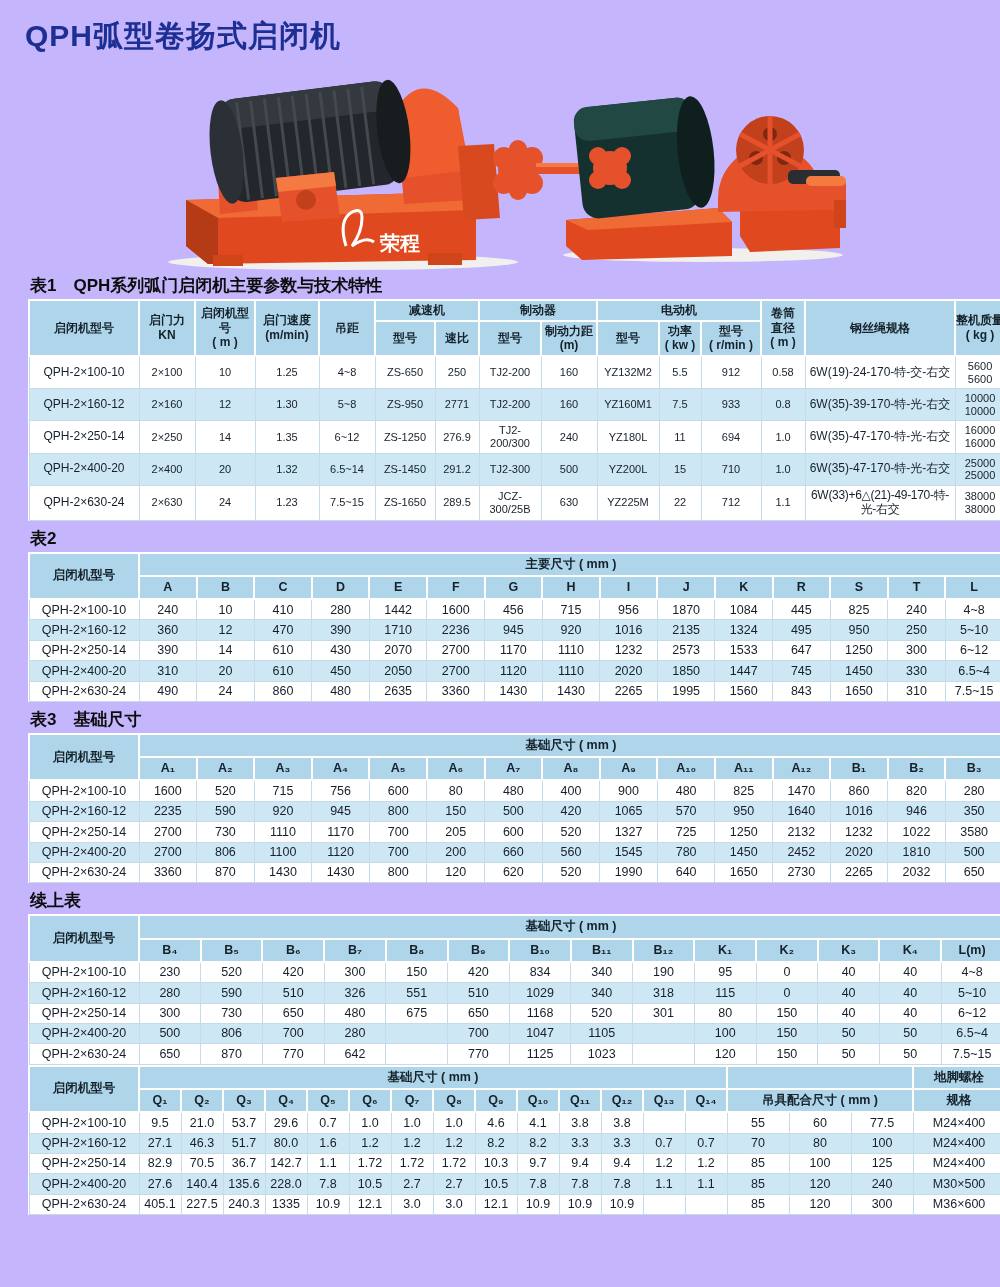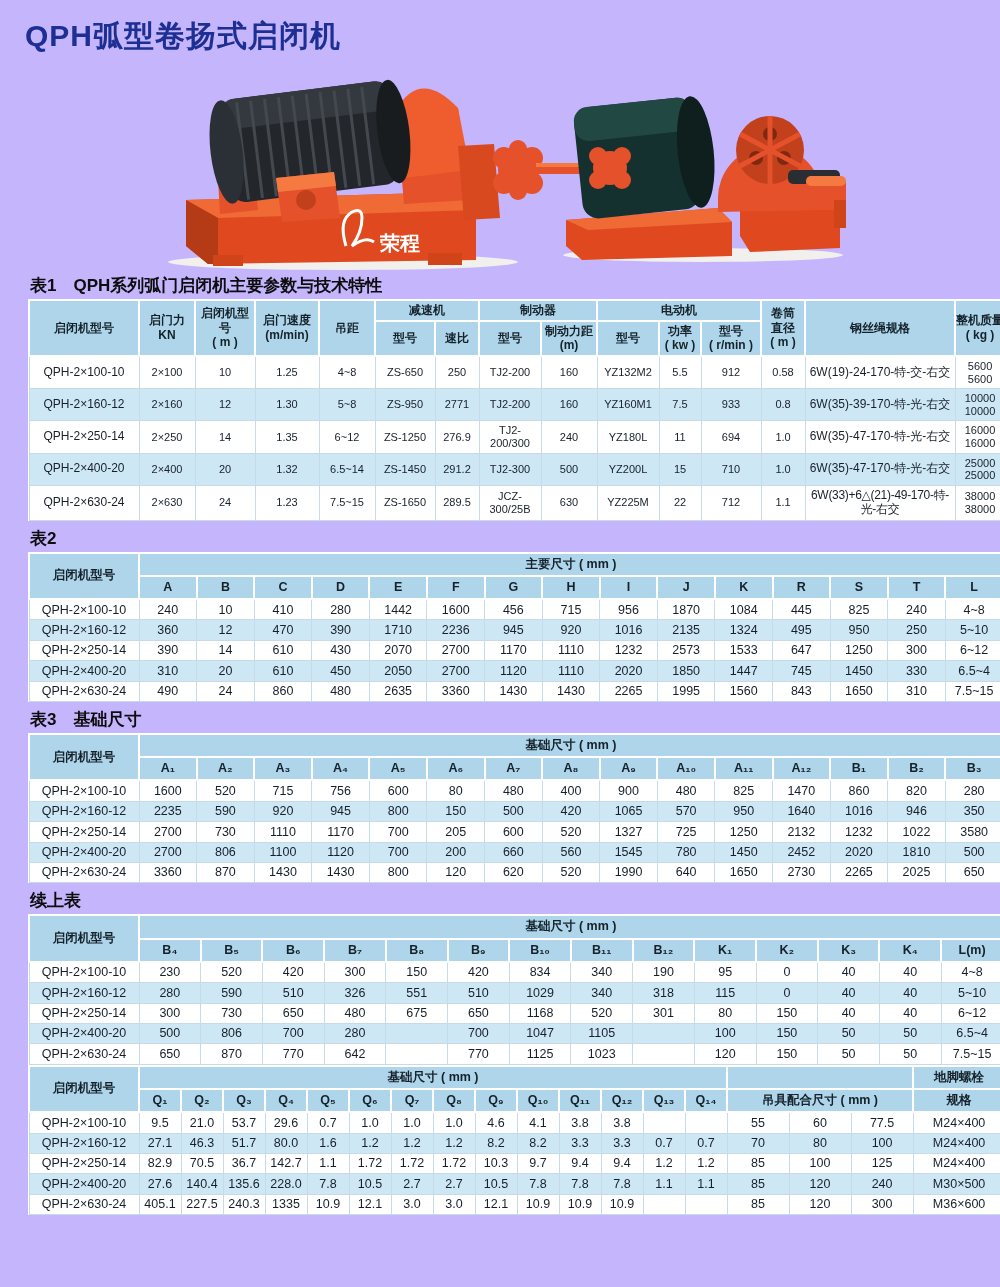--- a/index.html
+++ b/index.html
@@ -530,21 +530,21 @@
             <td>1430</td>
             <td>800</td>
             <td>120</td>
             <td>620</td>
             <td>520</td>
             <td>1990</td>
             <td>640</td>
             <td>1650</td>
             <td>2730</td>
             <td>2265</td>
-            <td>2025</td>
+            <td>2032</td>
             <td>650</td>
           </tr>
         </tbody>
       </table>
 
     <div class="caption">续上表</div>
     <table id="t3b">
         <colgroup>
           <col style="width: 110px;">
         </colgroup>

